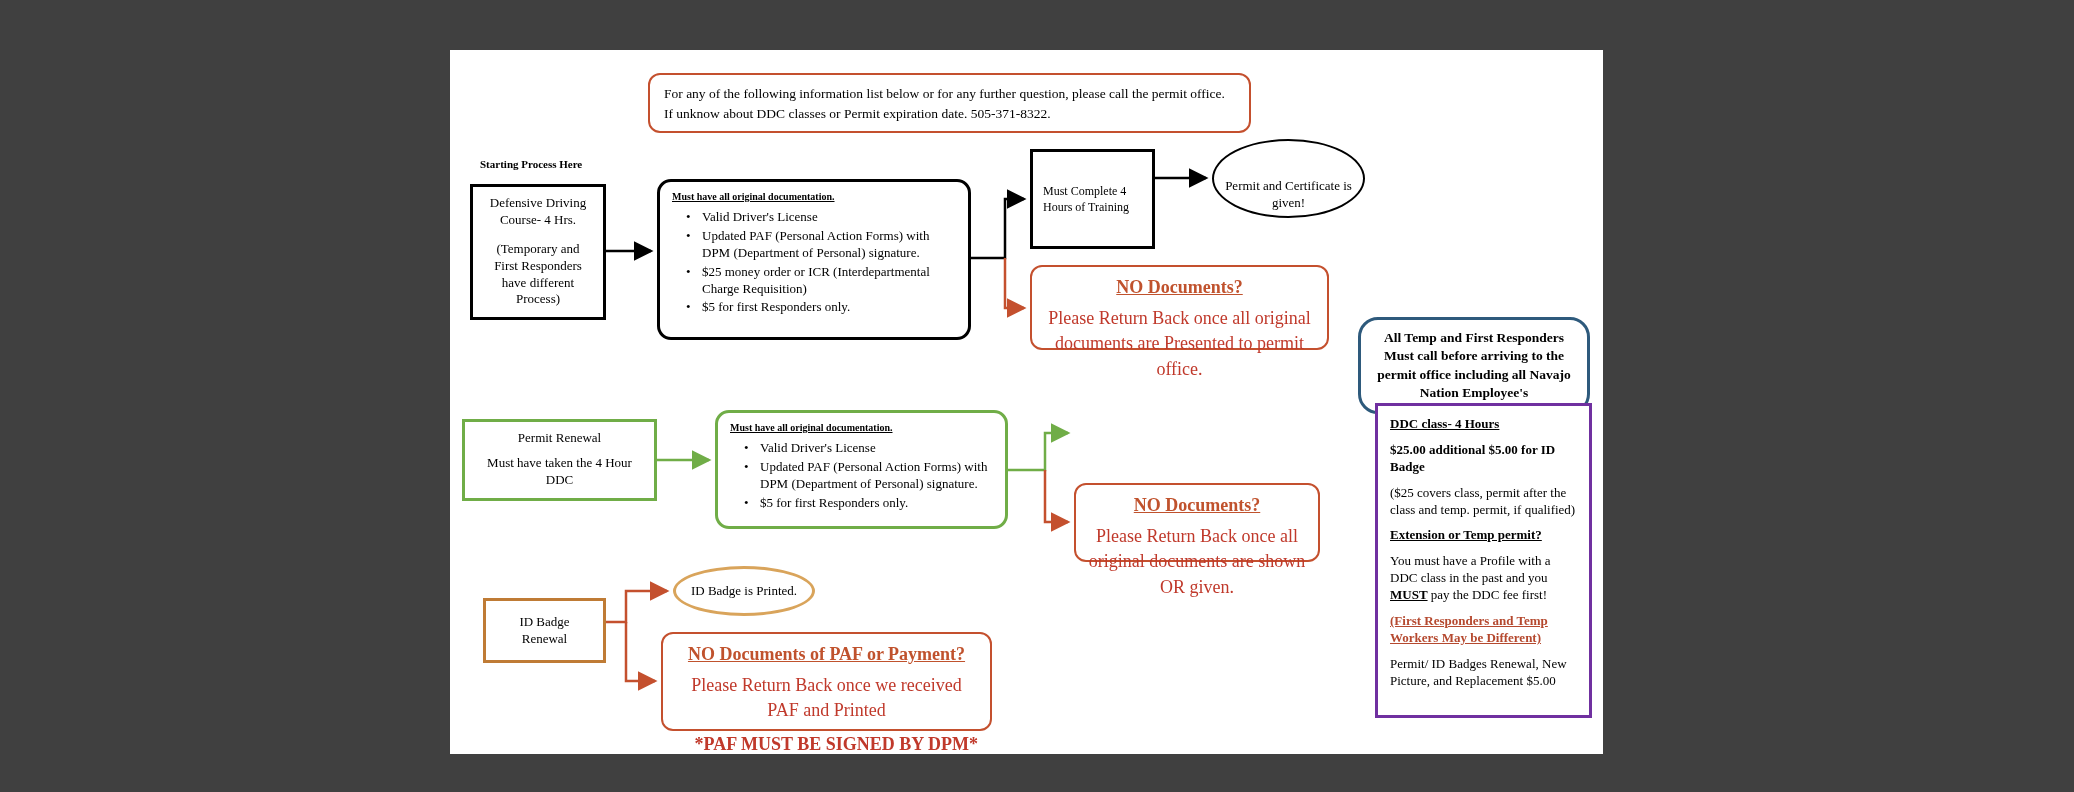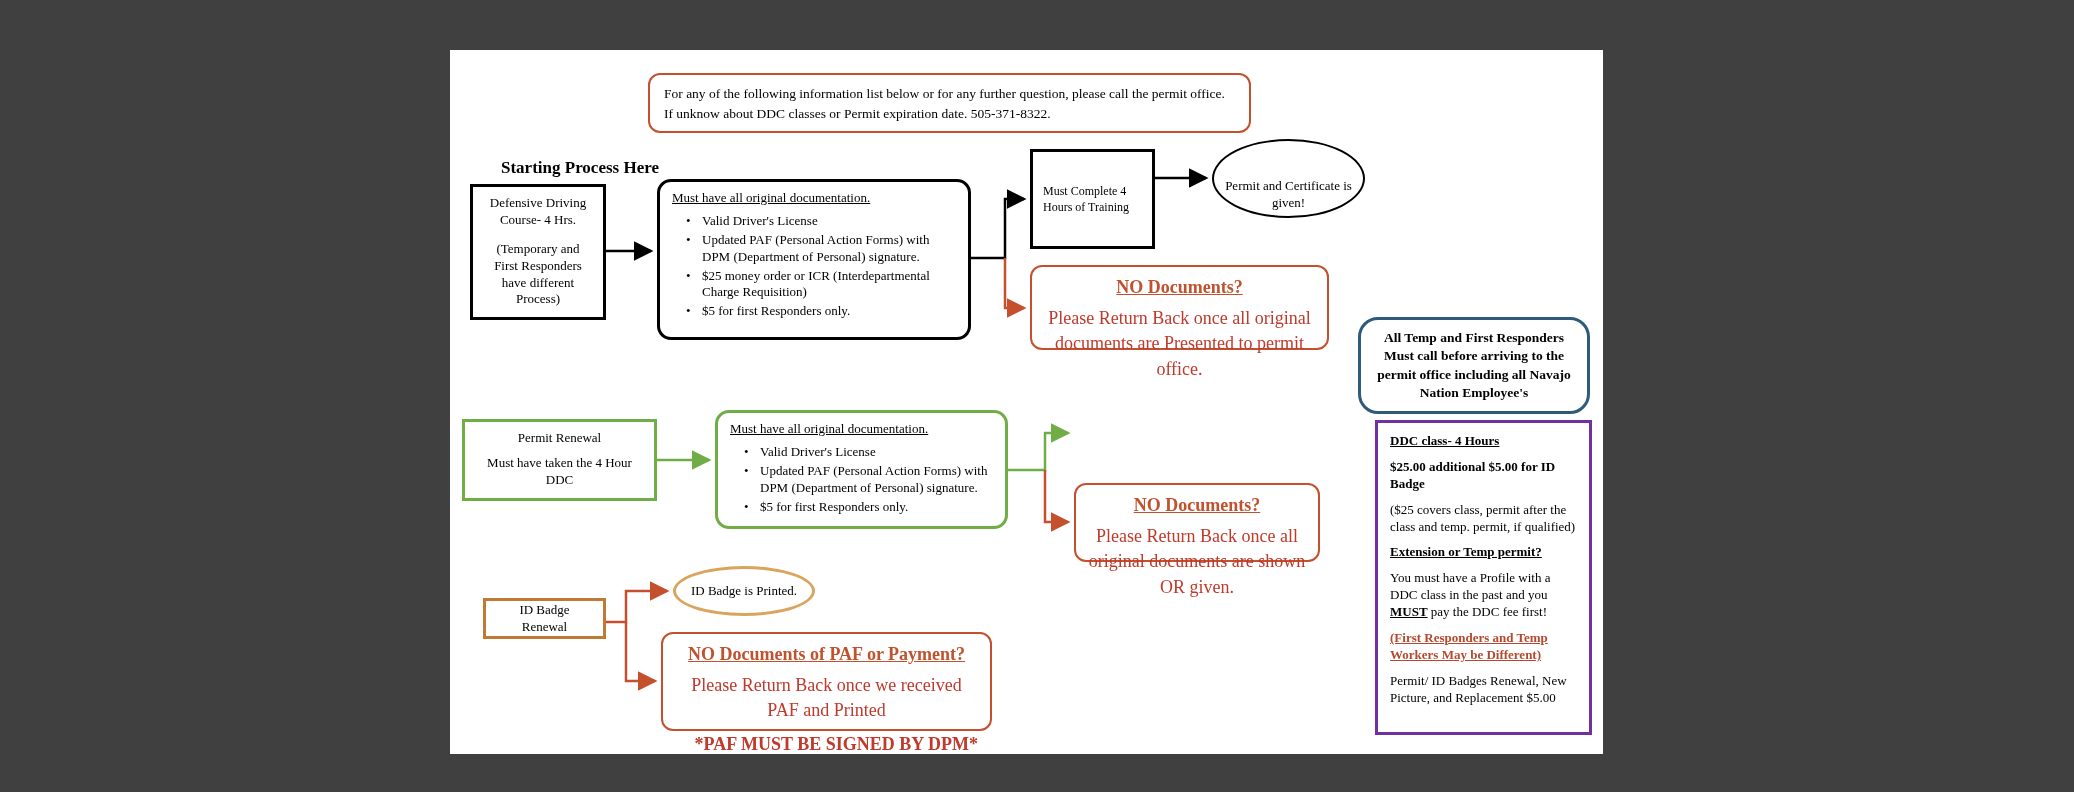--- a/index.html
+++ b/index.html
@@ -5,54 +5,54 @@
   html,body{margin:0;padding:0;background:#262626;}
   #canvas{position:relative;width:2074px;height:792px;background:#404040;overflow:hidden;
           font-family:"Liberation Serif", serif;color:#000;}
   .page{position:absolute;left:450px;top:50px;width:1153px;height:704px;background:#ffffff;}
   .abs{position:absolute;box-sizing:border-box;}
   svg.connectors{position:absolute;left:0;top:0;width:1153px;height:704px;z-index:0;}
   .node{z-index:1;background:#fff;}
 
   .notice-top{left:198px;top:23px;width:603px;height:60px;border:2.5px solid #c4502e;border-radius:12px;
               padding:9px 14px;font-size:13.5px;line-height:1.45;}
-  .start-label{left:30px;top:108px;width:200px;font-weight:bold;font-size:17px;text-align:center;}
+  .start-label{left:30px;top:108px;width:200px;font-weight:bold;font-size:11px;}
   .ddc-box{left:20px;top:134px;width:136px;height:136px;border:3px solid #000;text-align:center;
            padding:8px 12px;font-size:13px;line-height:1.3;}
   .ddc-box .gap{height:12px;}
   .doc-box{border:3px solid #000;border-radius:14px;padding:8px 12px;font-size:13px;line-height:1.3;}
   .doc1{left:207px;top:129px;width:314px;height:161px;}
   .doc2{left:265px;top:360px;width:293px;height:119px;border-color:#70ad47;}
-  .doc-title{font-weight:normal;text-decoration:underline;font-size:13px;margin-bottom:6px;}
+  .doc-title{font-weight:bold;text-decoration:underline;font-size:10px;margin-bottom:6px;}
   .bullets{margin-top:4px;}
   .bullet{display:flex;margin:0 0 2px 14px;}
   .bullet .dot{width:16px;flex:0 0 16px;}
   .train-box{left:580px;top:99px;width:125px;height:100px;border:3px solid #000;display:flex;
              align-items:center;justify-content:flex-start;padding:8px 10px;font-size:12px;line-height:1.35;}
   .ellipse{border-radius:50%;display:flex;align-items:center;justify-content:center;text-align:center;
            font-size:13px;line-height:1.3;padding:4px 10px;}
   .ellipse1{left:762px;top:89px;width:153px;height:79px;border:2.5px solid #000;align-items:flex-end;}
   .ellipse2{left:624px;top:353px;width:114px;height:60px;border:3px solid #70ad47;}
   .ellipse3{left:223px;top:516px;width:142px;height:50px;border:3px solid #d9a45b;}
   .nodoc{border:2.5px solid #c4502e;border-radius:12px;text-align:center;padding:8px 12px;font-size:18px;line-height:1.4;}
   .nodoc1{left:580px;top:215px;width:299px;height:85px;}
   .nodoc2{left:624px;top:433px;width:246px;height:79px;}
   .nodoc3{left:211px;top:582px;width:331px;height:99px;}
   .nodoc-title{font-weight:bold;text-decoration:underline;color:#c0522d;margin-bottom:6px;}
   .nodoc-body{color:#c0392b;}
   .nodoc-footer{color:#c0392b;font-weight:bold;margin-top:8px;text-align:right;}
   .renewal-box{left:12px;top:369px;width:195px;height:82px;border:3px solid #70ad47;text-align:center;
                padding:8px 10px;font-size:13px;line-height:1.3;}
   .renewal-box .gap{height:8px;}
-  .idbadge-box{left:33px;top:548px;width:123px;height:41px;border:3px solid #bf7b35;display:flex;
+  .idbadge-box{left:33px;top:548px;width:123px;height:65px;border:3px solid #bf7b35;display:flex;
                align-items:center;justify-content:flex-end;text-align:center;font-size:13px;line-height:1.3;padding:2px 14px;}
   .temp-notice{left:908px;top:267px;width:232px;height:97px;border:3px solid #2e5a7c;border-radius:20px;
                display:flex;align-items:center;justify-content:center;text-align:center;font-weight:bold;
                font-size:13.5px;line-height:1.35;padding:6px 10px;}
-  .ddc-info{left:925px;top:370px;width:217px;height:315px;border:3px solid #7030a0;padding:10px 12px;
+  .ddc-info{left:925px;top:353px;width:217px;height:315px;border:3px solid #7030a0;padding:10px 12px;
             font-size:13px;line-height:1.3;}
   .ddc-info .ln{margin-bottom:9px;}
   .u-bold{font-weight:bold;text-decoration:underline;}
   .b{font-weight:bold;}
   .red-ub{color:#b5492f;font-weight:bold;text-decoration:underline;}
 </style>
 </head>
 <body>
 
 <div id="canvas">

